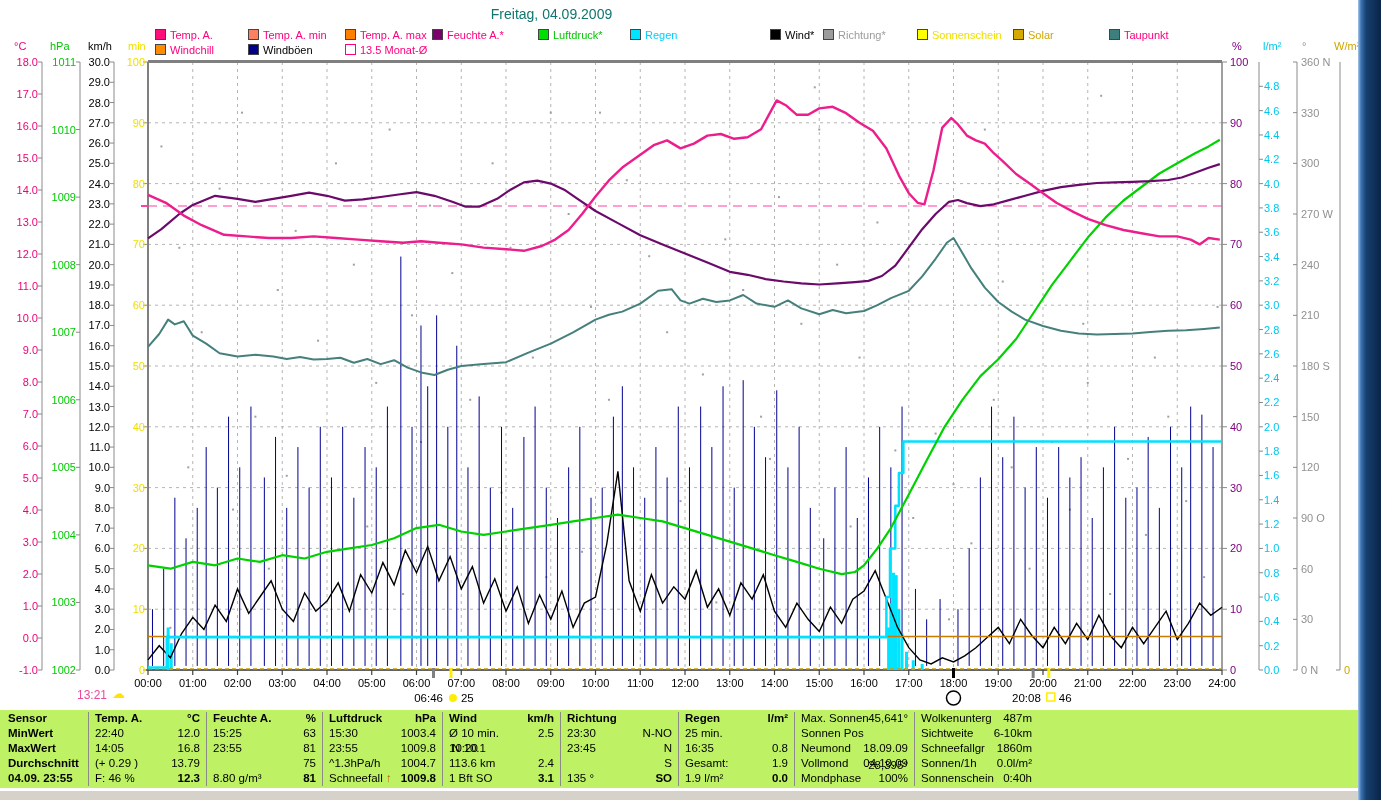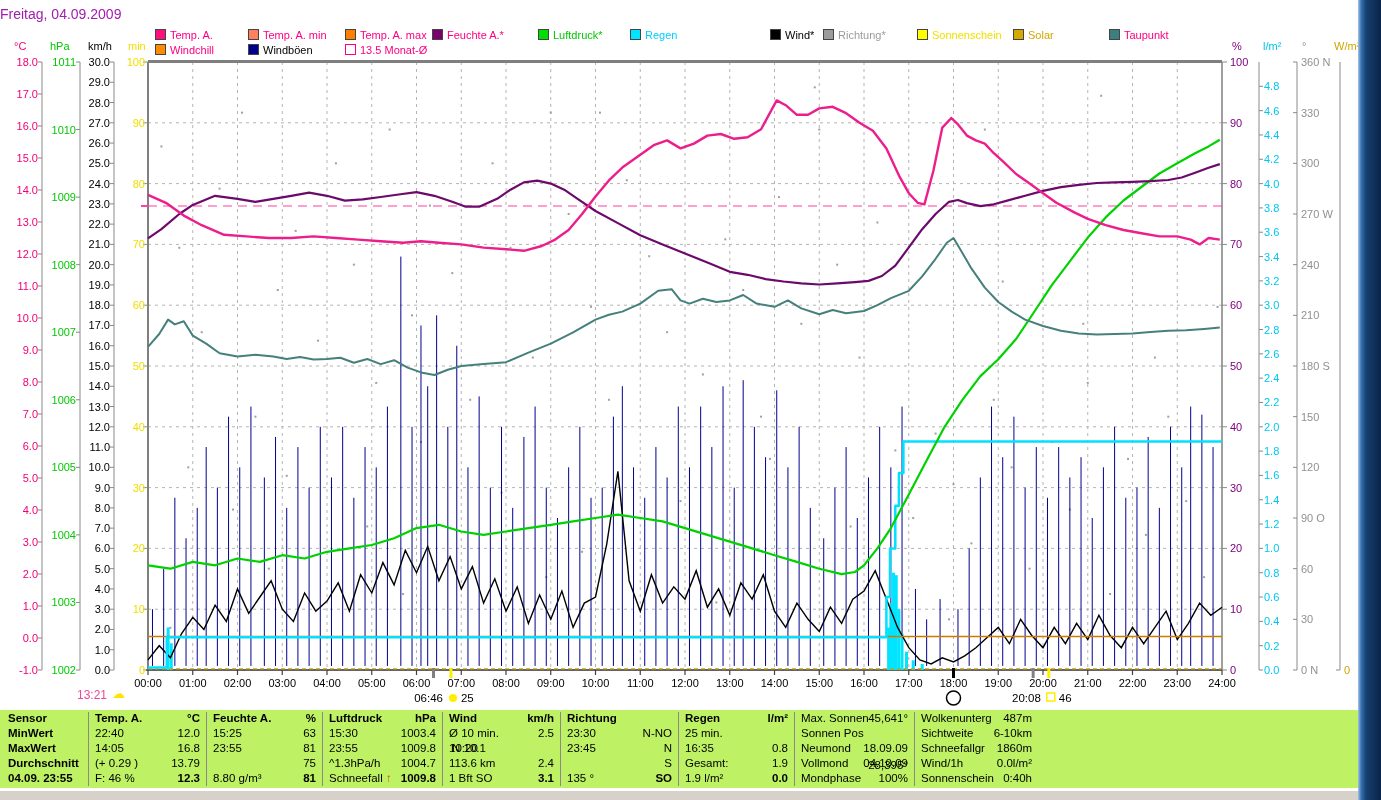--- a/index.html
+++ b/index.html
@@ -1,21 +1,21 @@
 <!DOCTYPE html>
 <html><head>
 <meta charset="utf-8">
 <style>
   html,body{margin:0;padding:0;}
   body{
     width:1381px;height:800px;position:relative;background:#ffffff;
     font-family:"Liberation Sans", sans-serif;overflow:hidden;
   }
-  #title{position:absolute;top:6px;left:0;width:1103px;text-align:left;
-    font-size:14px;color:#a21caf;}
+  #title{position:absolute;top:6px;left:0;width:1103px;text-align:center;
+    font-size:14px;color:#0f766e;}
   .legend-item{position:absolute;font-size:11px;white-space:nowrap;}
   .legend-item .sw{display:inline-block;width:9px;height:9px;margin-right:4px;
     vertical-align:-1px;border:1px solid #444;}
   .axis-head{position:absolute;font-size:11px;white-space:nowrap;}
   #chart-svg{position:absolute;left:0;top:0;}
   #footer-table{position:absolute;left:0;top:710px;width:1358px;height:78px;
     background:#bef264;font-size:11.5px;color:#000;}
   .t-cell{position:absolute;white-space:nowrap;}
   .t-bold{font-weight:bold;}
   .t-div{position:absolute;top:2px;height:74px;width:1px;background:#8a8a8a;}
@@ -694,19 +694,19 @@
     <div class="t-cell" style="left: 801px; top: 47px;">Vollmond</div>
     <div class="t-cell" style="left: 738px; width: 170px; text-align: right; top: 47px;">04.10.09</div>
     <div class="t-cell" style="left: 801px; top: 62px;">Mondphase</div>
     <div class="t-cell" style="left: 738px; width: 170px; text-align: right; top: 62px;">100%</div>
     <div class="t-cell" style="left: 921px; top: 2px;">Wolkenunterg</div>
     <div class="t-cell" style="left: 862px; width: 170px; text-align: right; top: 2px;">487m</div>
     <div class="t-cell" style="left: 921px; top: 17px;">Sichtweite</div>
     <div class="t-cell" style="left: 862px; width: 170px; text-align: right; top: 17px;">6-10km</div>
     <div class="t-cell" style="left: 921px; top: 32px;">Schneefallgr</div>
     <div class="t-cell" style="left: 862px; width: 170px; text-align: right; top: 32px;">1860m</div>
-    <div class="t-cell" style="left: 921px; top: 47px;">Wind/1h</div>
+    <div class="t-cell" style="left: 921px; top: 47px;">Sonnen/1h</div>
     <div class="t-cell" style="left: 862px; width: 170px; text-align: right; top: 47px;">0.0l/m²</div>
     <div class="t-cell" style="left: 921px; top: 62px;">Sonnenschein</div>
     <div class="t-cell" style="left: 862px; width: 170px; text-align: right; top: 62px;">0:40h</div>
   </div>
 <div id="status-bar"></div>
 <div id="blue-band"></div>
 
 </body></html>

